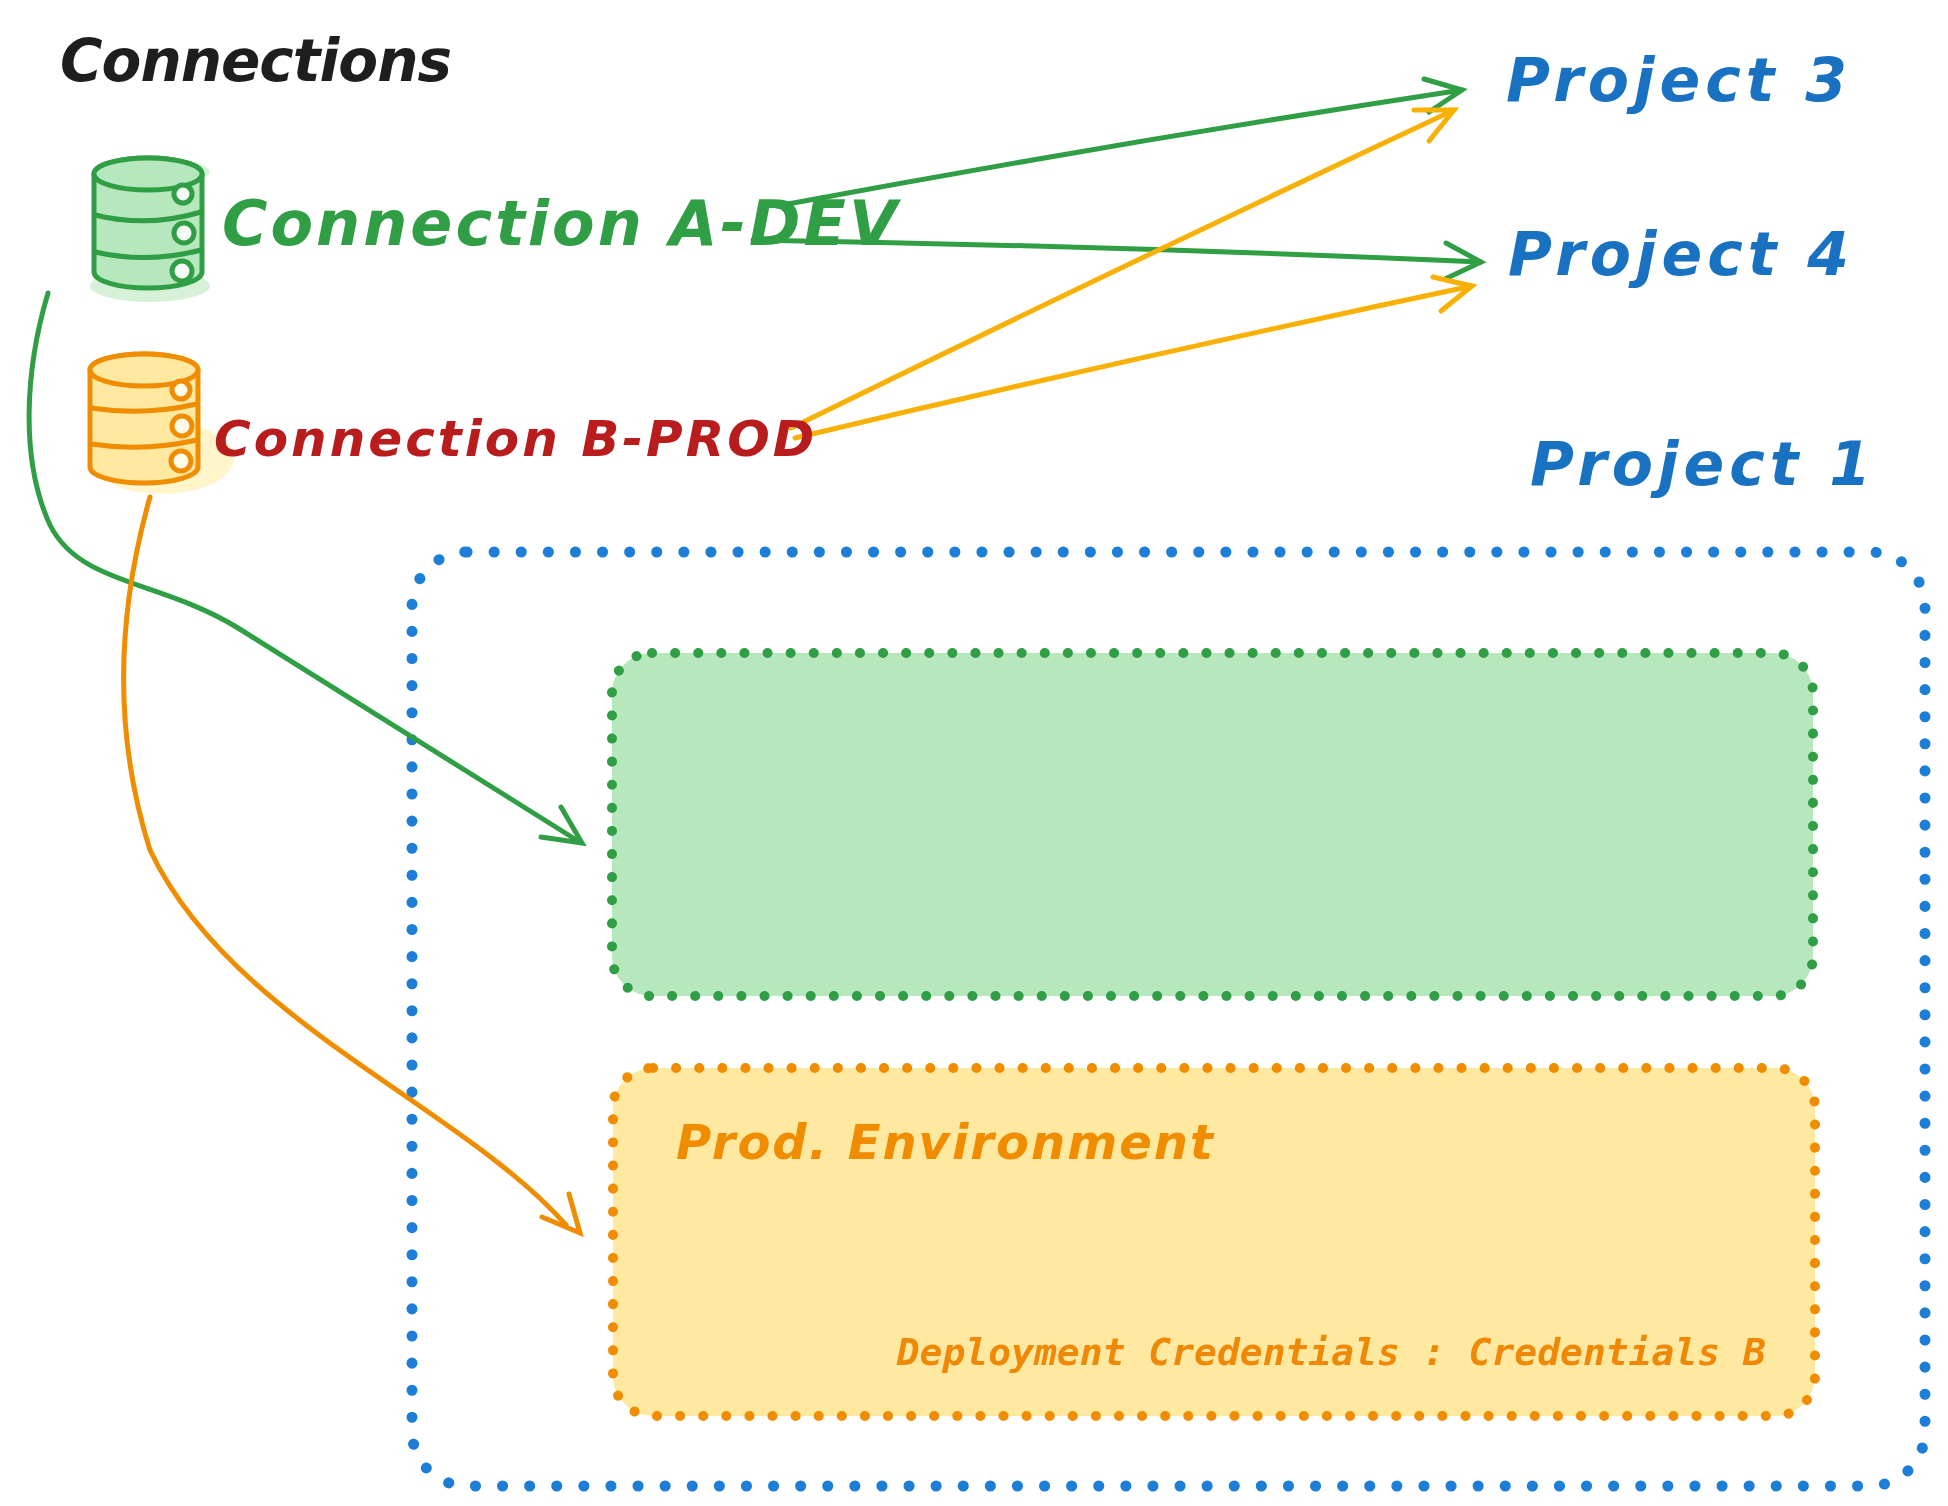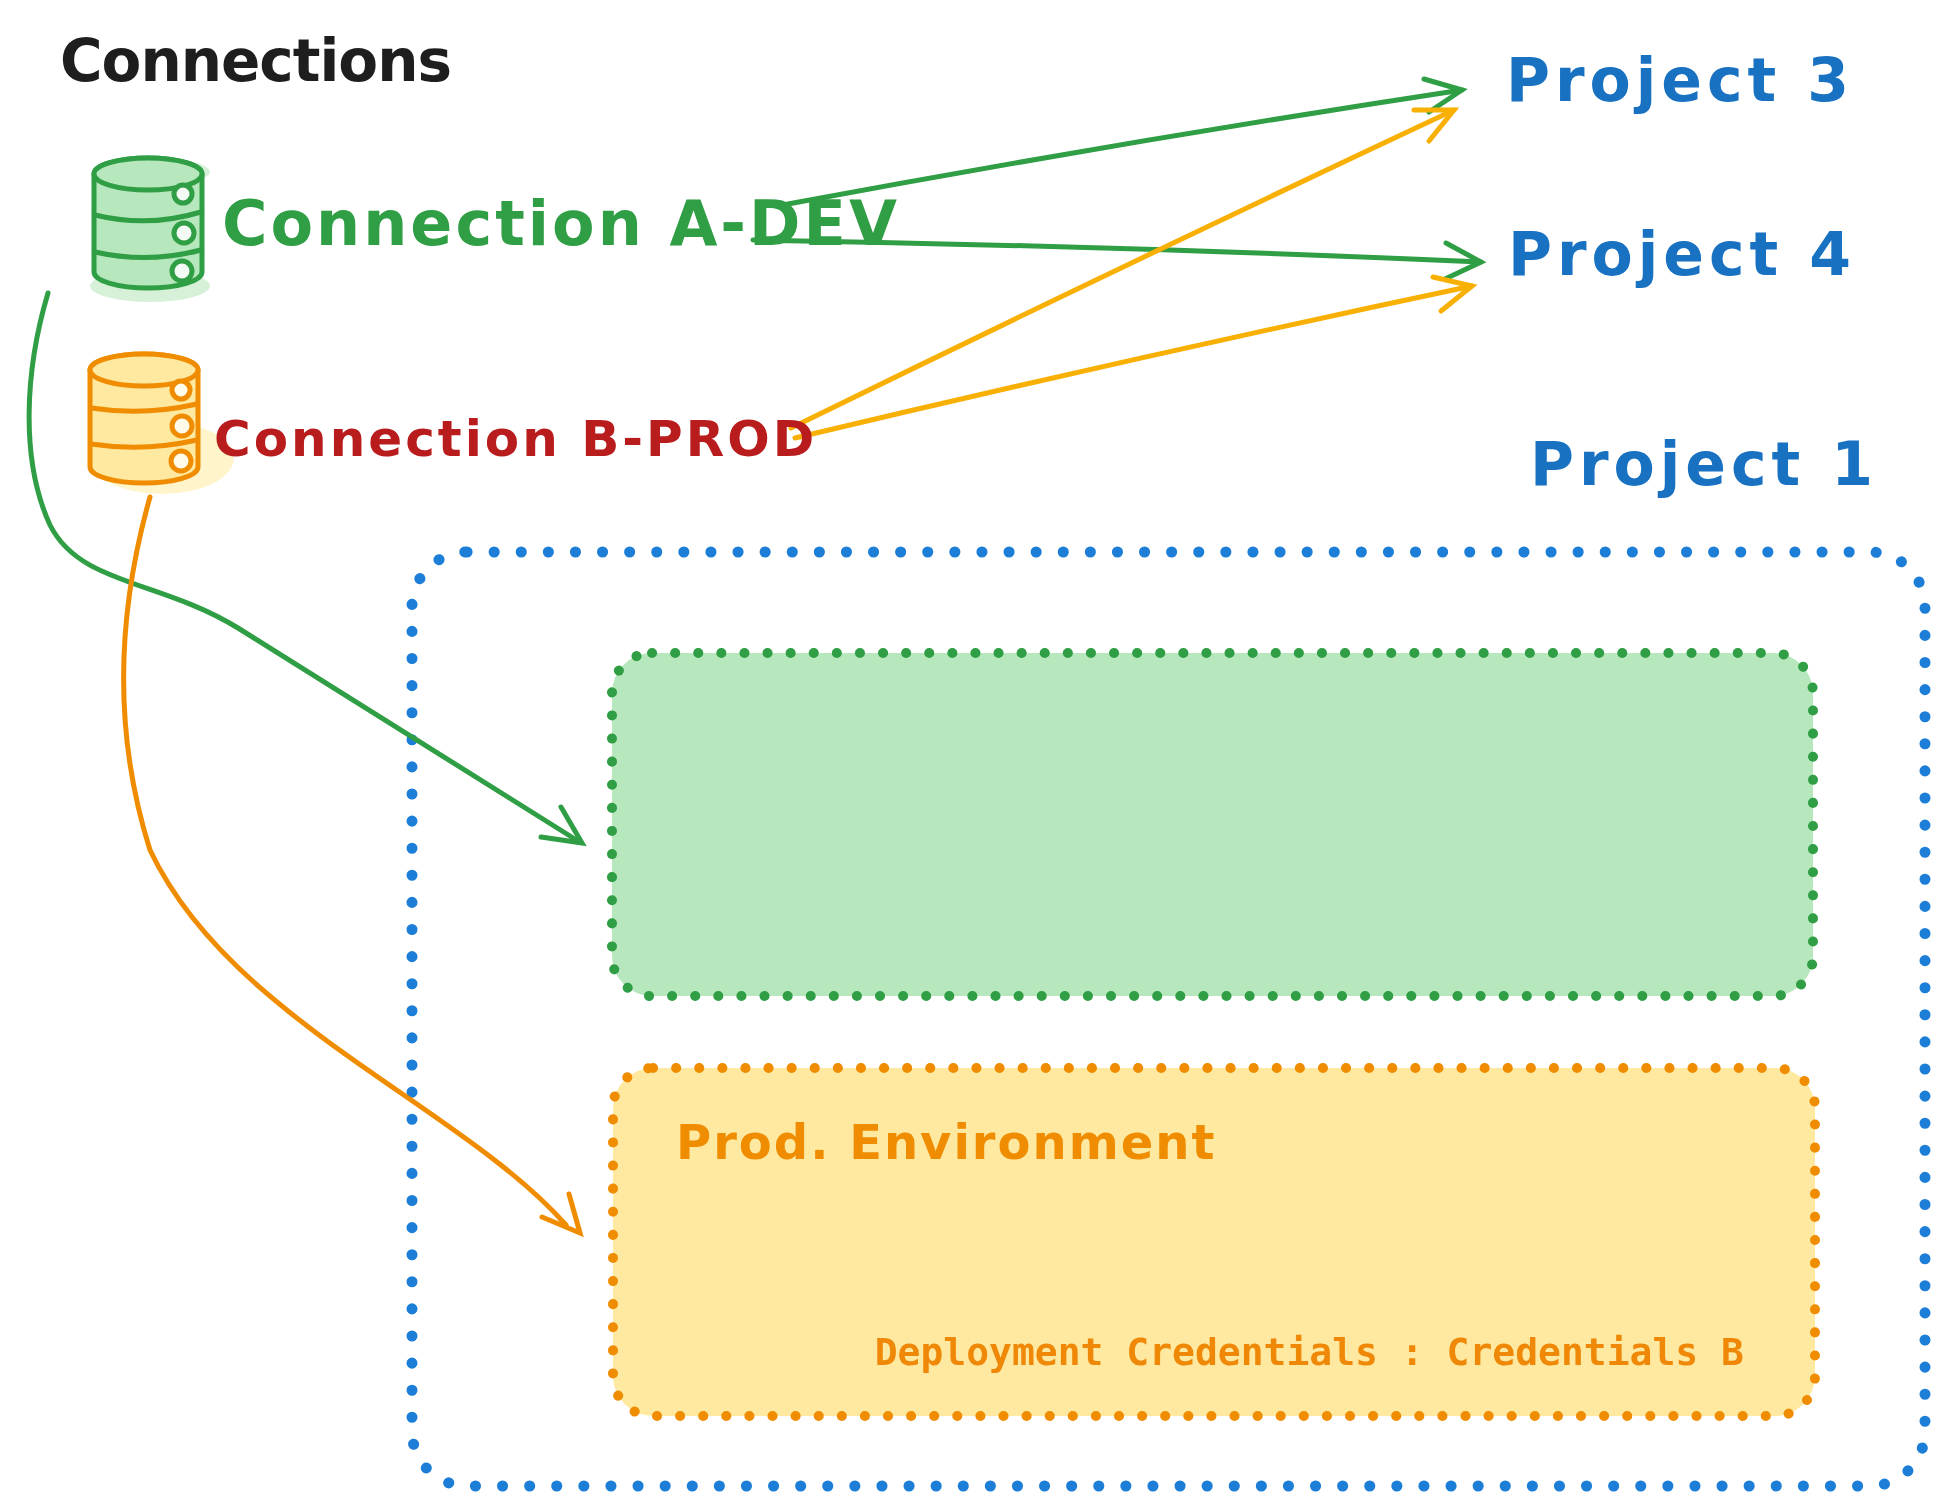--- a/index.html
+++ b/index.html
@@ -2,36 +2,37 @@
 <html><head>
 <meta charset="utf-8">
 <style>
   html,body{margin:0;padding:0;background:#ffffff;}
   .canvas{
     position:relative;
     width:1948px;height:1506px;
     background:#ffffff;
     overflow:hidden;
     font-family:"DejaVu Sans", sans-serif;
+    font-style:italic;
   }
   .layer{position:absolute;left:0;top:0;}
   .txt{position:absolute;line-height:1;white-space:nowrap;}
   .t-title{left:60px;top:32px;font-size:58px;font-weight:700;letter-spacing:-1px;color:#1e1e1e;}
   .t-conn-a{left:222px;top:193px;font-size:62px;font-weight:600;letter-spacing:3px;color:#2f9e44;}
   .t-conn-b{left:214px;top:414px;font-size:50px;font-weight:600;letter-spacing:3px;color:#b91c1c;text-align:center;}
   .t-project{font-size:60px;font-weight:600;letter-spacing:5px;color:#1971c2;text-align:center;}
   .t-p3{left:1506px;top:50px;}
   .t-p2{left:1508px;top:224px;}
   .t-p1{left:1518px;top:434px;margin-left:12px;}
   .t-env{font-size:48px;font-weight:600;letter-spacing:2px;}
   .t-dev-title{left:660px;top:704px;color:#2f9e44;}
   .t-prod-title{left:676px;top:1118px;color:#f08c00;}
   .t-creds{font-family:"DejaVu Sans Mono", monospace;font-size:38px;font-weight:700;}
   .t-dev-creds{right:188px;top:908px;color:#2f9e44;}
-  .t-prod-creds{right:204px;top:1333px;color:#ef8807;}
+  .t-prod-creds{right:182px;top:1333px;color:#ef8807;}
 </style>
 </head>
 <body>
 
 <div class="canvas">
 
   <svg class="layer" width="1948" height="1506" viewBox="0 0 1948 1506">
 
     <rect x="412" y="552" width="1513" height="934" rx="55" fill="none" stroke="#1c7ed6" stroke-width="11" stroke-linecap="round" stroke-dasharray="0.1 27"></rect>
 

